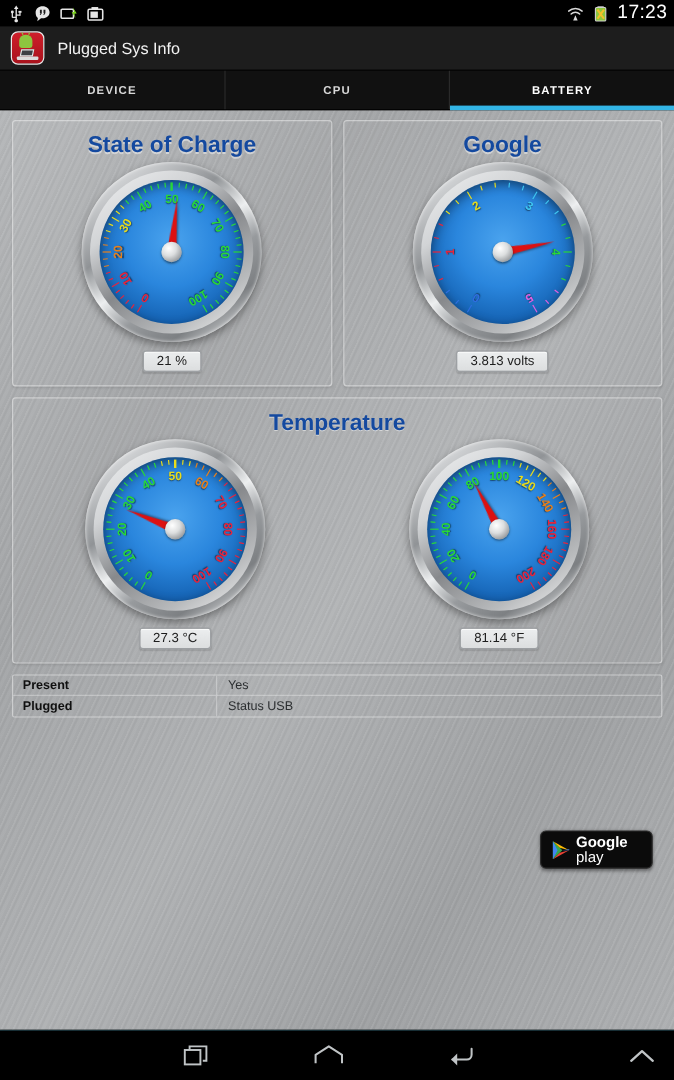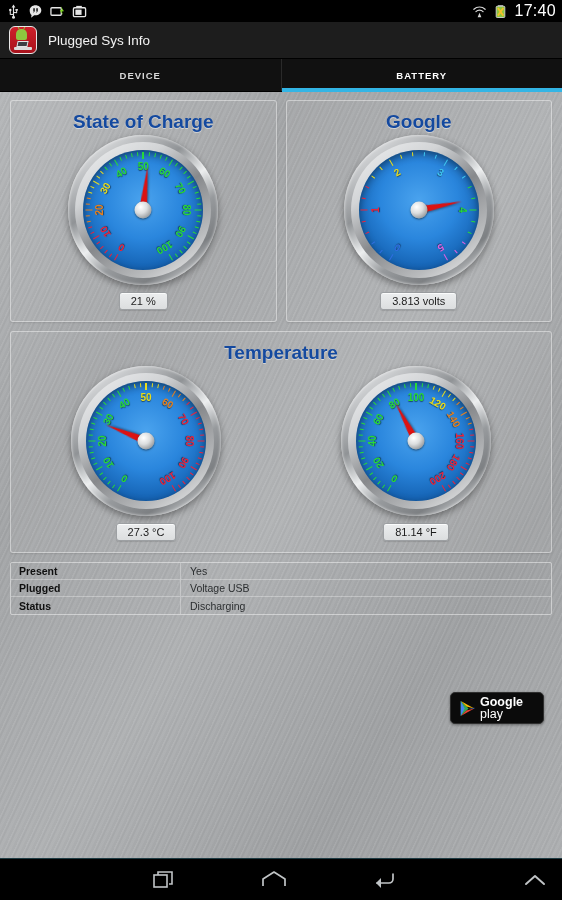--- a/index.html
+++ b/index.html
@@ -240,37 +240,38 @@
       <path d="M8 9.2l2 4.8H6z" fill="#d8d8d8"></path>
         </svg>
     </span>
     <span>
       <svg class="sicon" viewBox="0 0 16 16">
         <rect x="5.2" y="1.3" width="5.6" height="1.3" fill="#c9c9c9"></rect>
         <rect x="3.4" y="2.4" width="9.2" height="12" rx="1" fill="#8cc63e" stroke="#d0d0d0" stroke-width="1"></rect>
         <path d="M5.2 4.2l5.8 8.2M11 4.2l-5.8 8.2" stroke="#f2c02a" stroke-width="1.9"></path>
       </svg>
     </span>
-    <span id="clock">17:40</span>
+    <span id="clock">17:23</span>
   </div>
 </div>
 
 <div id="actionbar">
   <div id="appicon">
     <div class="robot"></div>
     <div class="lap">
         <div class="screen"></div>
         <div class="base"></div>
       </div>
   </div>
   <div id="apptitle">Plugged Sys Info</div>
 </div>
 
 <div id="tabs">
   <div class="tab">DEVICE</div>
+  <div class="tab">CPU</div>
   <div class="tab active" style="--accent: #33b5e5;">BATTERY</div>
 </div>
 
 <div id="content">
 
   <div style="display:flex; gap:9px;">
     <div class="panel" style="flex:1;">
       <div class="panel-title" style="color: rgb(20, 73, 159);">State of Charge</div>
       <div class="gauge-row">
         <div class="gauge-cell">
@@ -917,25 +918,21 @@
     </div>
   </div>
 
   <div id="infotable">
       <div class="trow">
         <div class="tkey">Present</div>
         <div class="tval">Yes</div>
       </div>
       <div class="trow">
         <div class="tkey">Plugged</div>
-        <div class="tval">Voltage USB</div>
-      </div>
-      <div class="trow">
-        <div class="tkey">Status</div>
-        <div class="tval">Discharging</div>
+        <div class="tval">Status USB</div>
       </div>
     </div>
 
   <div id="playbadge">
     <svg class="ptri" viewBox="0 0 20 22">
       <path d="M1 1l10.5 10L1 21z" fill="#34a853"></path>
       <path d="M1 1l10.5 10L1 21z" fill="none"></path>
       <path d="M1 1l7.6 7.2L19 11 1 1z" fill="#fbbc05"></path>
       <path d="M1 21l7.6-7.2L19 11 1 21z" fill="#ea4335"></path>
       <path d="M11.5 11L19 11c0 0 .6-.5 0-1l-7.5 1z" fill="#4285f4"></path>

